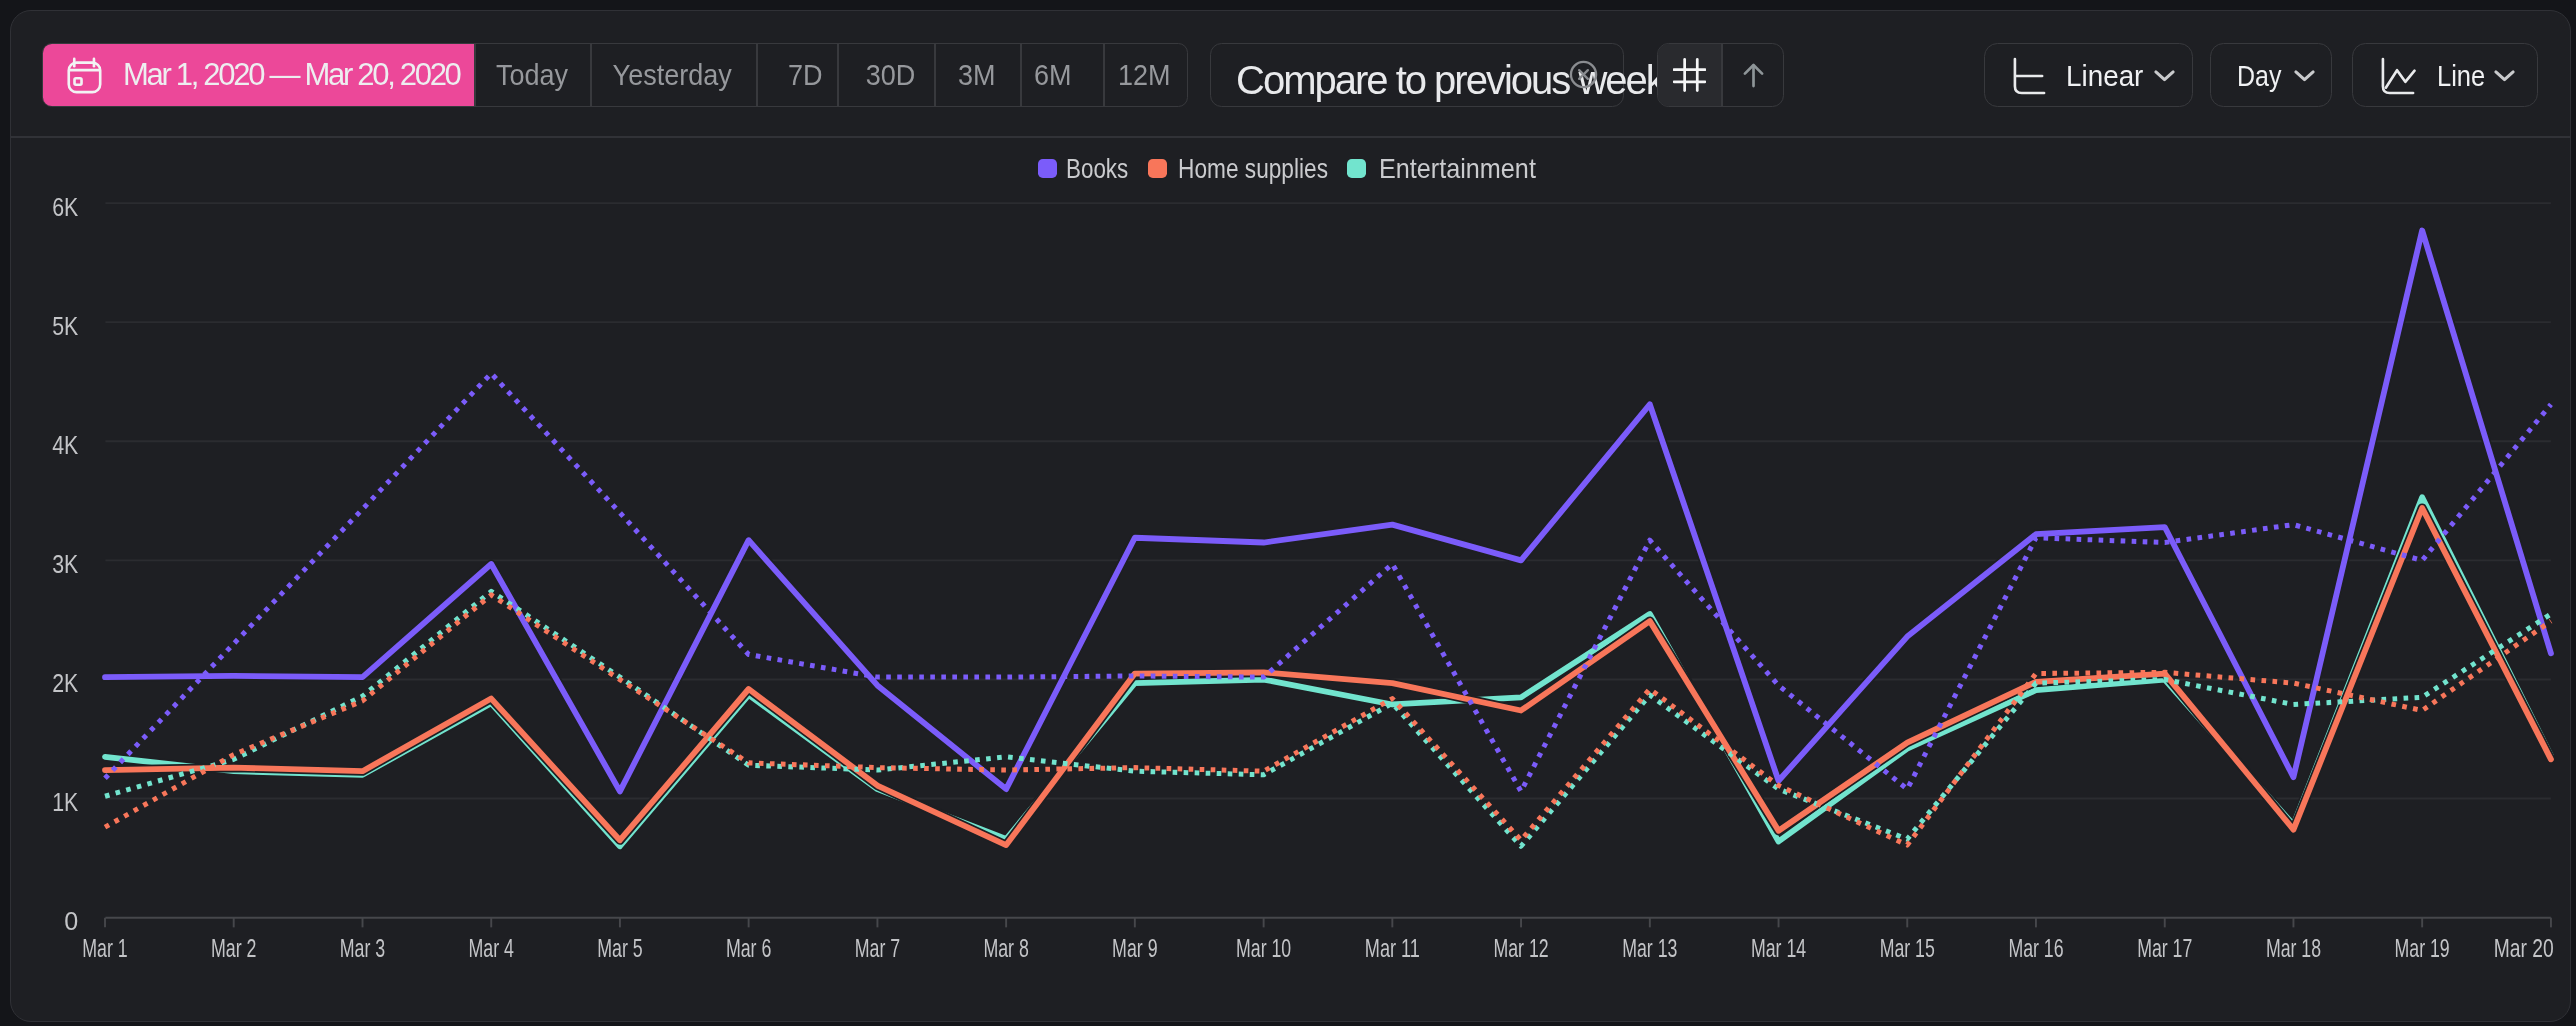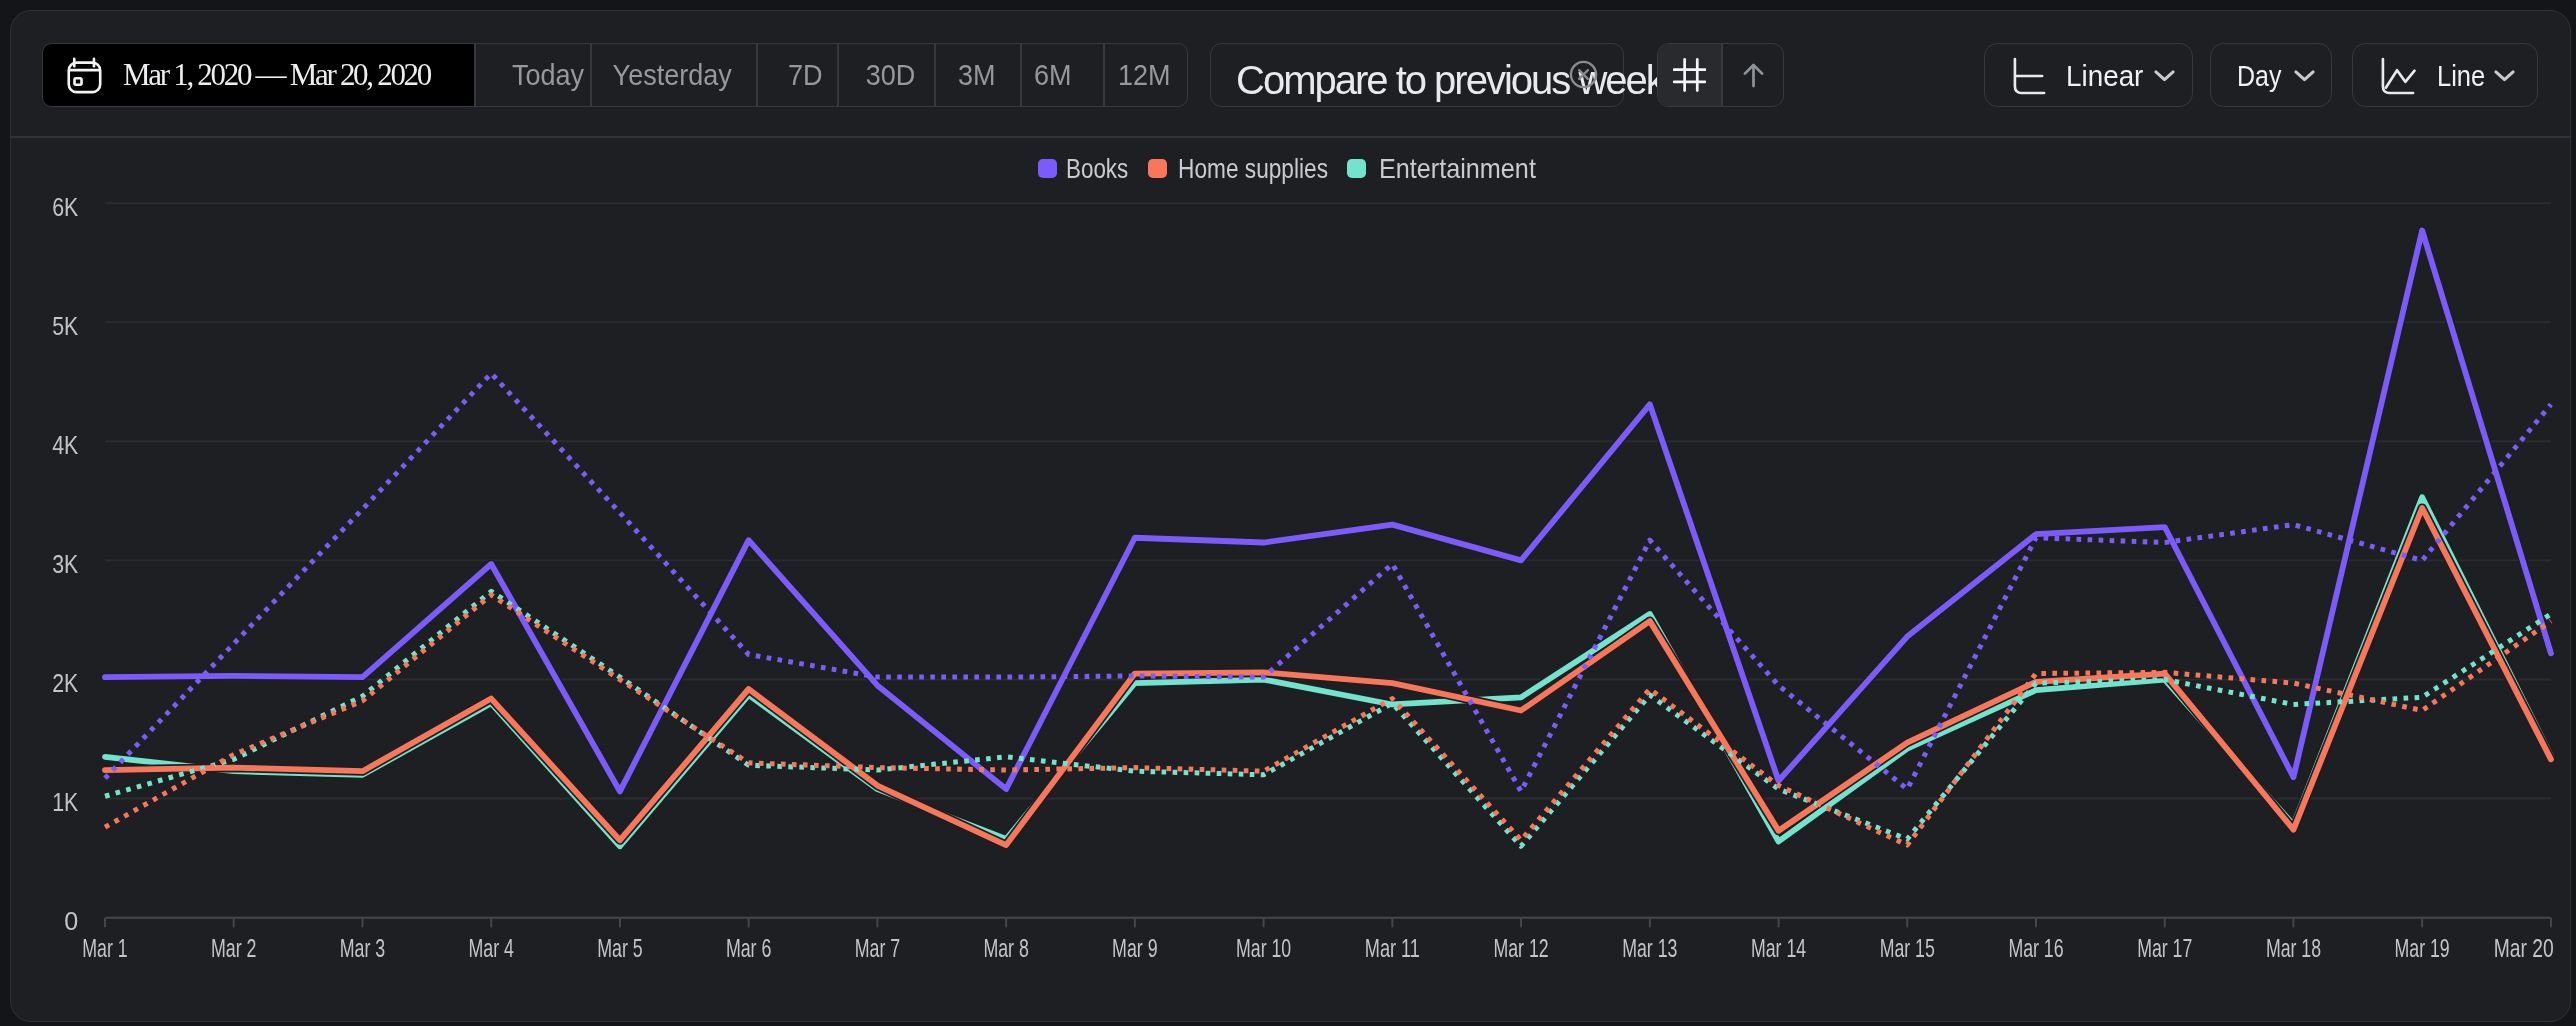--- a/index.html
+++ b/index.html
@@ -14,32 +14,32 @@
   .vsep { position:absolute; top:0; width:1.9px; height:100%; background:#38393D; }
   .sep { position:absolute; left:9.7px; top:136px; width:2561px; height:1.9px; background:#313237; }
   .legsq { position:absolute; top:159px; width:19.3px; height:19.3px; border-radius:4.8px; }
   .legtx { position:absolute; top:153px; font-size:28px; color:#CACBCE; white-space:nowrap; transform-origin:left center; }
 </style></head>
 <body>
 <div class="card"></div>
 <div class="sep"></div>
 
 <div class="btn" style="left:42px; width:1146px; border-radius:9.7px; overflow:hidden;">
-  <div class="seg" style="left:0; width:431px; background:#000000;font-family:Liberation Serif, serif;">
+  <div class="seg" style="left:0; width:431px; background:#ec4899;">
     <svg width="39" height="41" viewBox="0 0 40 42" style="position:absolute; left:22px; top:10.6px;">
       <rect x="3.85" y="7.75" width="32.25" height="30.3" rx="8" fill="none" stroke="#F2F3F4" stroke-width="2.7"></rect>
       <line x1="3.85" y1="15.5" x2="36.1" y2="15.5" stroke="#F2F3F4" stroke-width="2.7"></line>
       <line x1="9.5" y1="3.95" x2="9.5" y2="11.5" stroke="#F2F3F4" stroke-width="2.7" stroke-linecap="round"></line>
       <line x1="29.7" y1="3.95" x2="29.7" y2="11.5" stroke="#F2F3F4" stroke-width="2.7" stroke-linecap="round"></line>
       <rect x="9.75" y="23.85" width="7.2" height="6.6" rx="1.5" fill="none" stroke="#F2F3F4" stroke-width="2.7"></rect>
     </svg>
     <span style="position:absolute; left:80px; top:12.6px; color:#EDEEF0; font-size:31px;
       letter-spacing:-2.3px; white-space:nowrap;">Mar 1, 2020 — Mar 20, 2020</span>
   </div>
-  <div class="seg" style="left:431px; width:116px;margin-left:16px;">
+  <div class="seg" style="left:431px; width:116px;">
       <span style="transform:scaleX(0.9);">Today</span>
     </div>
   <div class="seg" style="left:547px; width:165px;">
       <span style="transform:scaleX(0.9);">Yesterday</span>
     </div>
   <div class="seg" style="left:713px; width:98px;text-align:center;">
       <span style="transform:scaleX(0.9);">7D</span>
     </div>
   <div class="seg" style="left:794px; width:108px;">
       <span style="transform:scaleX(0.9);">30D</span>

